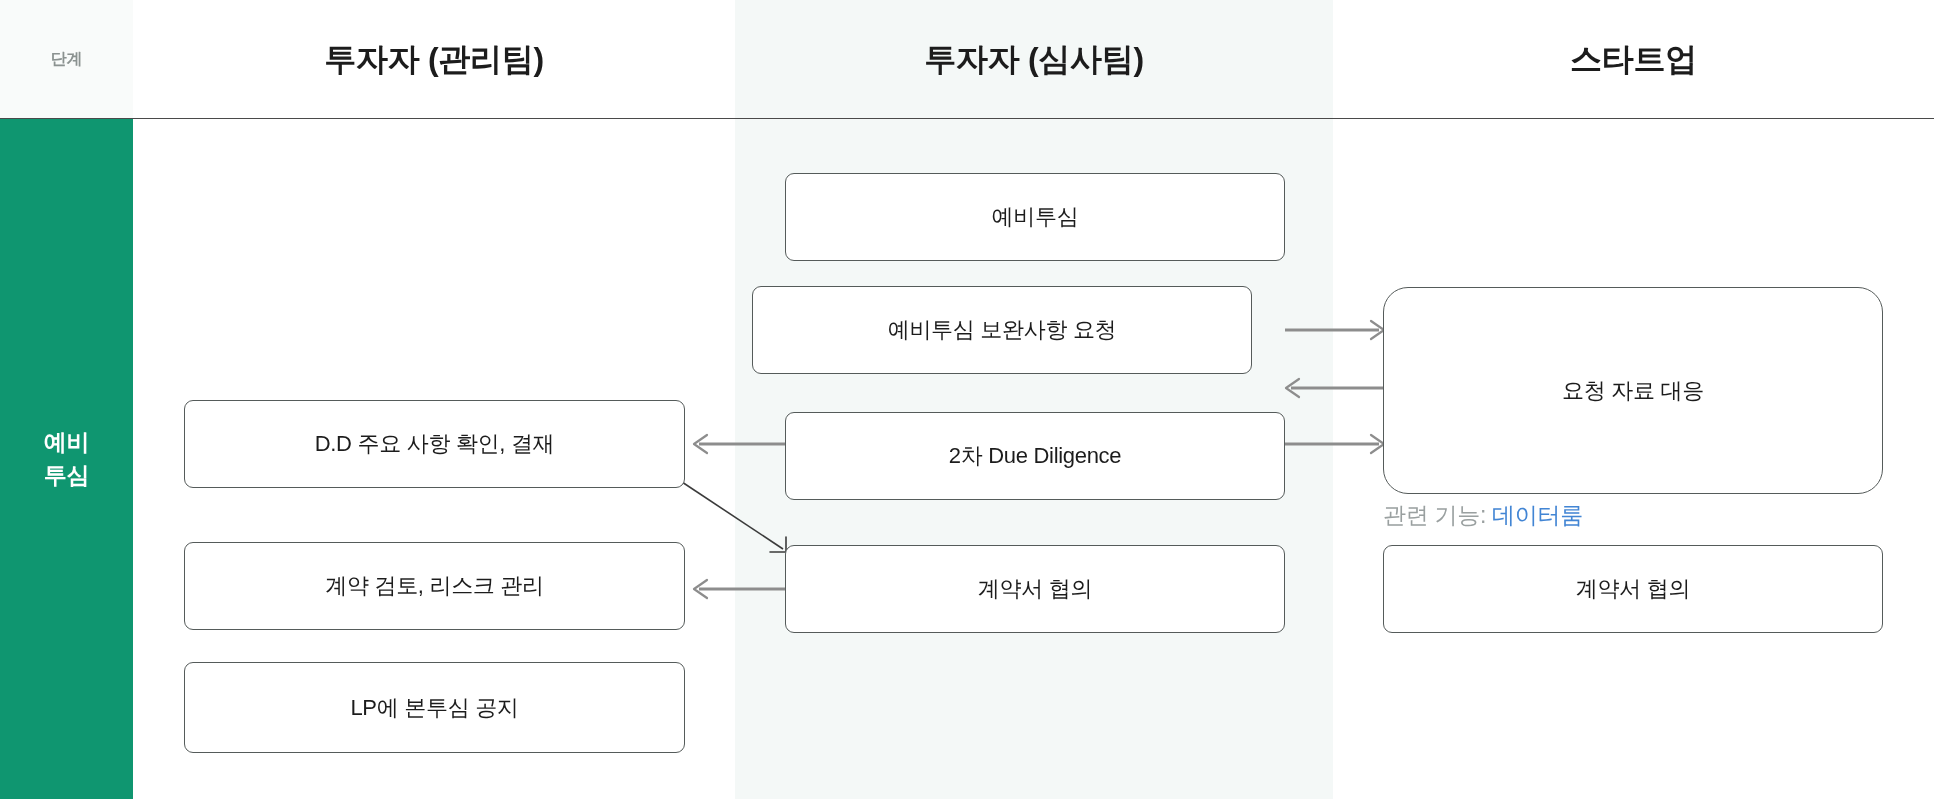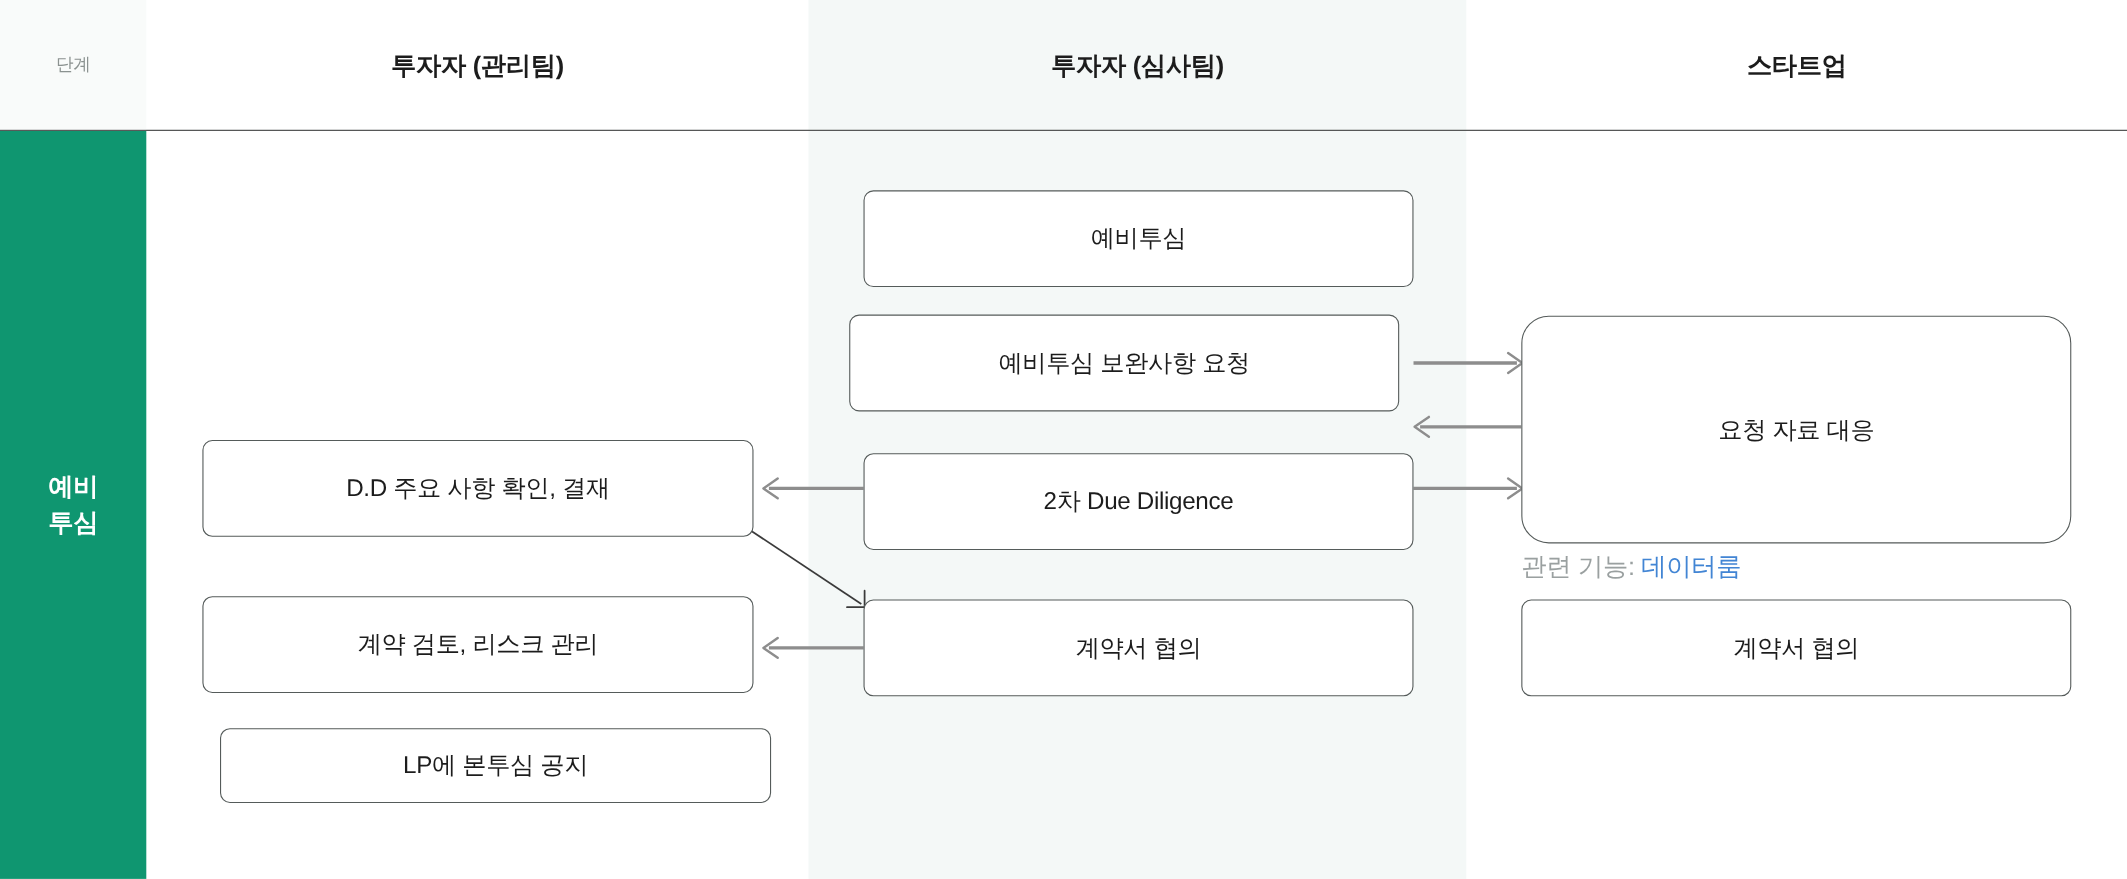--- a/index.html
+++ b/index.html
@@ -45,26 +45,26 @@
   }
   .header-rule-right {
     position: absolute;
     left: 133px; top: 118px; width: 1801px; height: 1px;
     background: #c9cfce;
   }
   .hcell {
     position: absolute;
     top: 0; height: 119px;
     display: flex; align-items: center; justify-content: center;
-    font-size: 23px; font-weight: bold; color: #1c1c1c;
+    font-size: 32px; font-weight: bold; color: #1c1c1c;
     letter-spacing: -0.3px;
   }
   .hcell.stage {
     left: 0; width: 133px;
-    font-size: 16px; font-weight: normal; color: #8b9290;
+    font-size: 16px; font-weight: bold; color: #8b9290;
   }
   .hcell.c1 { left: 133px;  width: 602px; }
   .hcell.c2 { left: 735px;  width: 598px; }
   .hcell.c3 { left: 1333px; width: 601px; }
 
   
   .stage-label {
     position: absolute;
     left: 0; top: 119px; width: 133px; height: 680px;
     display: flex; flex-direction: column;
@@ -157,25 +157,25 @@
 
   <svg class="conn" style="left:685px; top:577px; width:102px; height:24px;" viewBox="0 0 102 24">
     <line class="shaft" x1="100" y1="12" x2="14" y2="12"></line>
     <polyline class="head" points="22,3 9,12 22,21"></polyline>
   </svg>
 
   <div class="node" style="left:184px; top:400px; width:501px; height:88px;">D.D 주요 사항 확인, 결재</div>
 
   <div class="node" style="left:184px; top:542px; width:501px; height:88px;">계약 검토, 리스크 관리</div>
 
-  <div class="node" style="left:200px; top:662px; width:501px; height:68px;">LP에 본투심 공지</div>
+  <div class="node" style="left:184px; top:662px; width:501px; height:91px;">LP에 본투심 공지</div>
 
   <div class="node" style="left:785px; top:173px; width:500px; height:88px;">예비투심</div>
 
-  <div class="node" style="left:772px; top:286px; width:500px; height:88px;">예비투심 보완사항 요청</div>
+  <div class="node" style="left:752px; top:286px; width:500px; height:88px;">예비투심 보완사항 요청</div>
 
   <div class="node" style="left:785px; top:400px; width:500px; height:88px;margin-top:12px;">2차 Due Diligence</div>
 
   <div class="node" style="left:785px; top:545px; width:500px; height:88px;">계약서 협의</div>
 
   <div class="node" style="left:1383px; top:287px; width:500px; height:207px;border-radius:25px;">요청 자료 대응</div>
 
   <div class="note" style="left:1383px; top:500px;">
     <span>관련 기능: </span><span class="link">데이터룸</span>
   </div>

